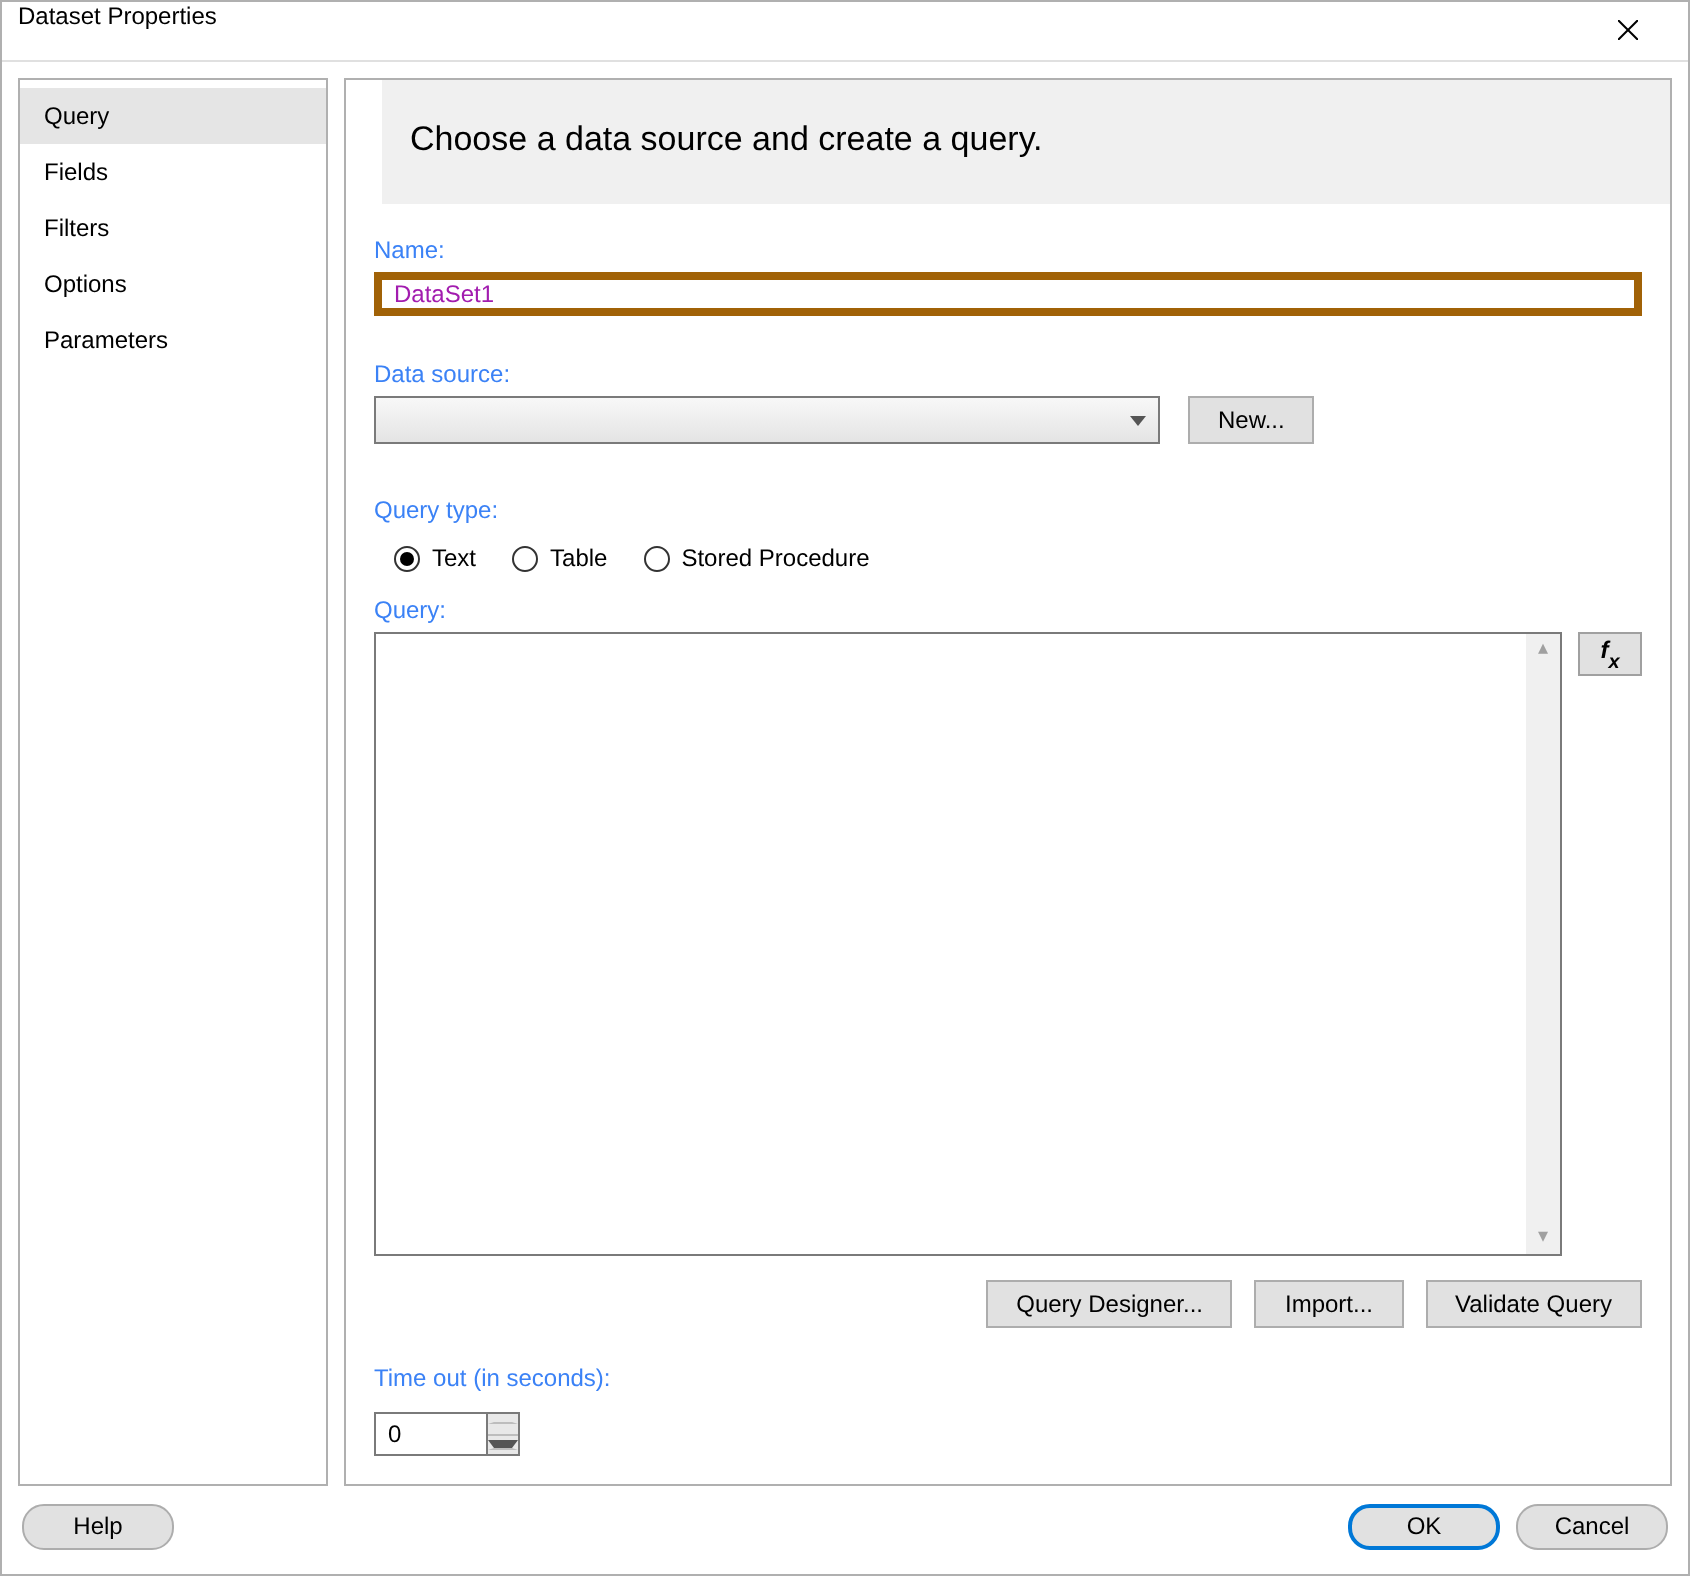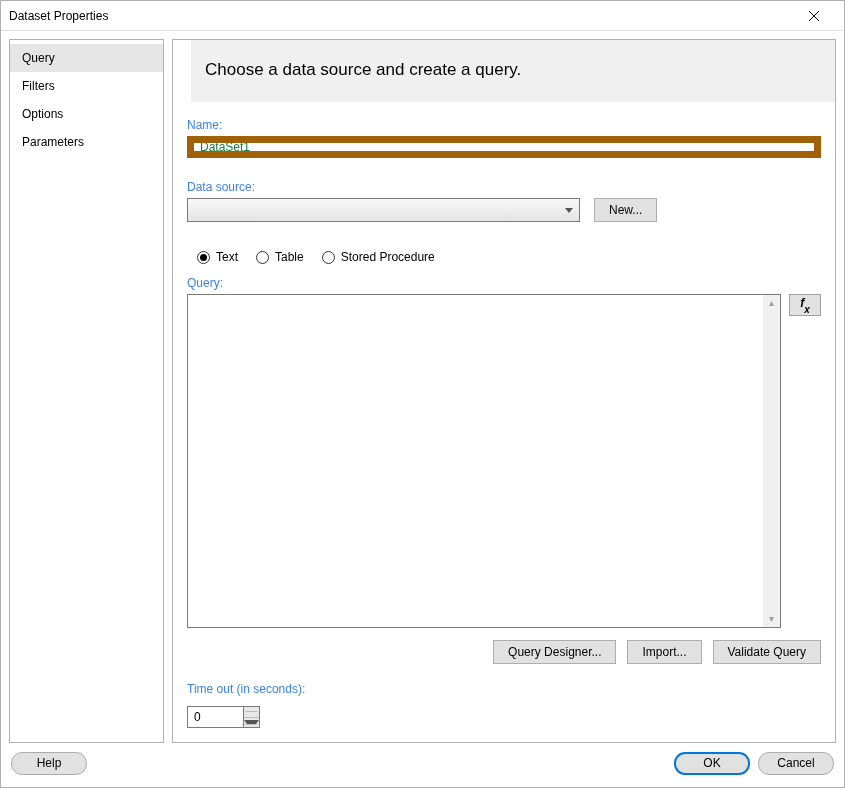--- a/index.html
+++ b/index.html
@@ -1,34 +1,34 @@
 <!DOCTYPE html>
 <html><head>
 <meta charset="utf-8">
 <style>
   * { box-sizing: border-box; font-family: "Segoe UI", Tahoma, sans-serif; font-size: 12px; }
   html, body { margin: 0; padding: 0; background: #fff; }
   .window { width: 845px; height: 788px; border: 1px solid #b0b0b0; background: #fff; display: flex; flex-direction: column; }
-  .titlebar { height: 30px; display: flex; align-items: center; padding: 0 8px; border-bottom: 1px solid #e0e0e0; }
+  .titlebar { height: 30px; display: flex; align-items: flex-start; padding: 0 8px; border-bottom: 1px solid #e0e0e0; }
   .titlebar-title { flex: 1; color: #000; }
   .titlebar-close { width: 44px; height: 28px; display: flex; align-items: center; justify-content: center; cursor: pointer; }
   .titlebar-close svg { width: 10px; height: 10px; }
 
   .body { flex: 1; display: flex; flex-direction: column; padding: 8px; }
   .main { flex: 1; display: flex; gap: 8px; min-height: 0; }
   .sidebar { width: 155px; border: 1px solid #b0b0b0; background: #fff; padding-top: 4px; }
   .sidebar-item { padding: 7px 12px; color: #000; cursor: pointer; }
   .sidebar-item.selected { background: #e5e5e5; }
 
   .content { flex: 1; border: 1px solid #b0b0b0; background: #fff; display: flex; flex-direction: column; }
   .content-header { background: #f0f0f0; padding: 20px 14px 22px 14px; font-size: 17px; color: #000; margin-left: 18px; }
   .content-body { padding: 12px 14px 14px 14px; flex: 1; display: flex; flex-direction: column; }
 
   .field-label { color: #3b82f6; margin-bottom: 4px; margin-top: 4px; }
-  .text-input { width: 100%; height: 22px; border: 7px solid #a16207; padding: 2px 6px; background: #fff; color: #15803d; }
+  .text-input { width: 100%; height: 22px; border: 4px solid #a16207; padding: 2px 6px; background: #fff; color: #a21caf; }
   .row-ds { display: flex; gap: 14px; margin-bottom: 4px; }
   .select-box { width: 393px; height: 24px; border: 1px solid #7a7a7a; background: linear-gradient(#f8f8f8,#e4e4e4); display: flex; align-items: center; justify-content: flex-end; padding-right: 6px; cursor: pointer; }
   .select-box .caret { width: 0; height: 0; border-left: 4px solid transparent; border-right: 4px solid transparent; border-top: 5px solid #555; }
   .btn { height: 24px; border: 1px solid #adadad; background: #e1e1e1; color: #000; padding: 0 14px; cursor: pointer; display: inline-flex; align-items: center; justify-content: center; }
 
   .radio-row { display: flex; gap: 18px; margin: 6px 0 8px 10px; }
   .radio { display: inline-flex; align-items: center; gap: 6px; cursor: pointer; }
   .radio .dot { width: 13px; height: 13px; border: 1px solid #333; border-radius: 50%; display: inline-flex; align-items: center; justify-content: center; background: #fff; }
   .radio .dot .inner { width: 7px; height: 7px; background: #000; border-radius: 50%; display: none; }
   .radio.checked .dot .inner { display: block; }
@@ -68,20 +68,21 @@
           <line x1="0" y1="0" x2="10" y2="10" stroke="#000" stroke-width="1"></line>
           <line x1="10" y1="0" x2="0" y2="10" stroke="#000" stroke-width="1"></line>
         </svg>
     </div>
   </div>
 
   <div class="body">
     <div class="main">
       <div class="sidebar">
         <div class="sidebar-item selected"><span>Query</span></div>
+        <div class="sidebar-item"><span>Fields</span></div>
         <div class="sidebar-item"><span>Filters</span></div>
         <div class="sidebar-item"><span>Options</span></div>
         <div class="sidebar-item"><span>Parameters</span></div>
       </div>
 
       <div class="content">
         <div class="content-header">Choose a data source and create a query.</div>
         <div class="content-body">
           <div class="field-label">Name:</div>
           <input class="text-input" type="text" value="DataSet1" style="">
@@ -92,20 +93,21 @@
           <div class="row-ds">
             <div class="select-box">
               <span></span>
               <div class="caret"></div>
             </div>
             <button class="btn">New...</button>
           </div>
 
           <div style="height:18px"></div>
 
+          <div class="field-label">Query type:</div>
           <div class="radio-row">
             <label class="radio checked">
                 <span class="dot">
                   <span class="inner"></span>
                 </span>
                 <span>Text</span>
               </label>
             <label class="radio">
                 <span class="dot"></span>
                 <span>Table</span>

